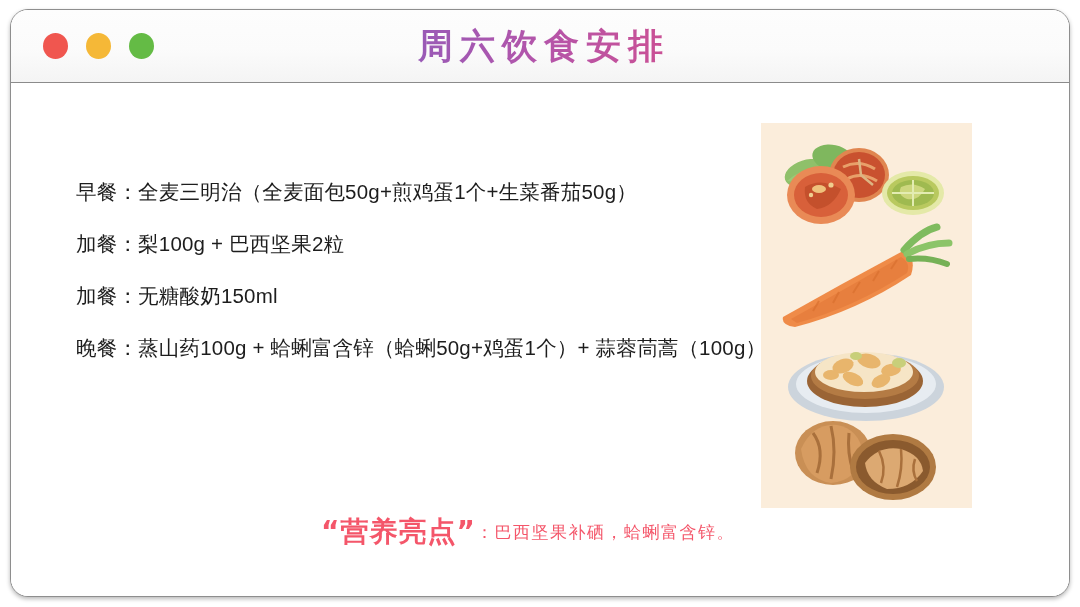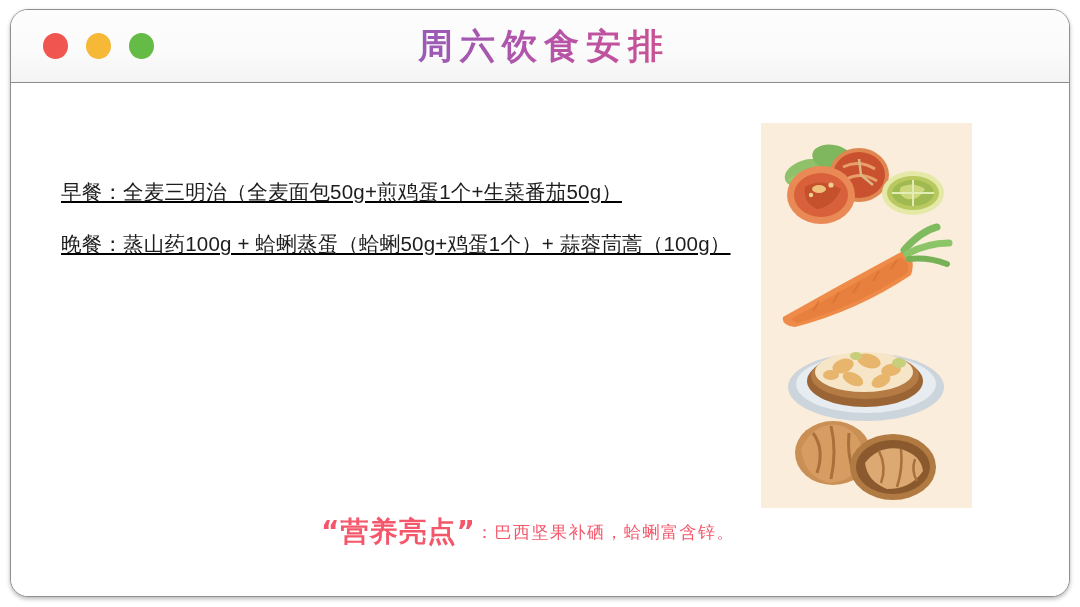--- a/index.html
+++ b/index.html
@@ -82,24 +82,23 @@
     left: 0;
     top: 74px;
     right: 0;
     bottom: 0;
     background: #ffffff;
   }
 
   
   #meal-list {
     position: absolute;
-    left: 50px;
+    left: 65px;
     top: 82px;
     width: 690px;
-    text-decoration: underline;
   }
   .meal-line {
     font-size: 20.5px;
     line-height: 52px;
     color: #1d1d1d;
     white-space: nowrap;
     letter-spacing: 0.2px;
   }
 
   
@@ -153,21 +152,23 @@
       <span class="dot dot-green"></span>
     </div>
 
     <div id="window-title">周六饮食安排</div>
   </div>
 
   <div id="window-body">
 
     <div id="meal-list">
       <div class="meal-line">早餐：全麦三明治（全麦面包50g+煎鸡蛋1个+生菜番茄50g）</div>
-      <div class="meal-line">晚餐：蒸山药100g + 蛤蜊蒸蛋（蛤蜊50g+鸡蛋1个）+ 蒜蓉茼蒿（100g）</div>
+      <div class="meal-line">加餐：梨100g + 巴西坚果2粒</div>
+      <div class="meal-line">加餐：无糖酸奶150ml</div>
+      <div class="meal-line">晚餐：蒸山药100g + 蛤蜊富含锌（蛤蜊50g+鸡蛋1个）+ 蒜蓉茼蒿（100g）</div>
     </div>
 
     <div id="food-image-panel">
       <svg id="food-illustration" viewBox="0 0 211 385">
         <rect x="0" y="0" width="211" height="385" fill="#fbeddb"></rect>
 
         <ellipse cx="45" cy="50" rx="22" ry="13" fill="#8fc06a" transform="rotate(-18 45 50)"></ellipse>
         <ellipse cx="72" cy="35" rx="21" ry="13" fill="#7fb75e" transform="rotate(12 72 35)"></ellipse>
         <path d="M26 58 Q45 40 66 50 Q48 62 26 58 Z" fill="#9ac976"></path>
 

